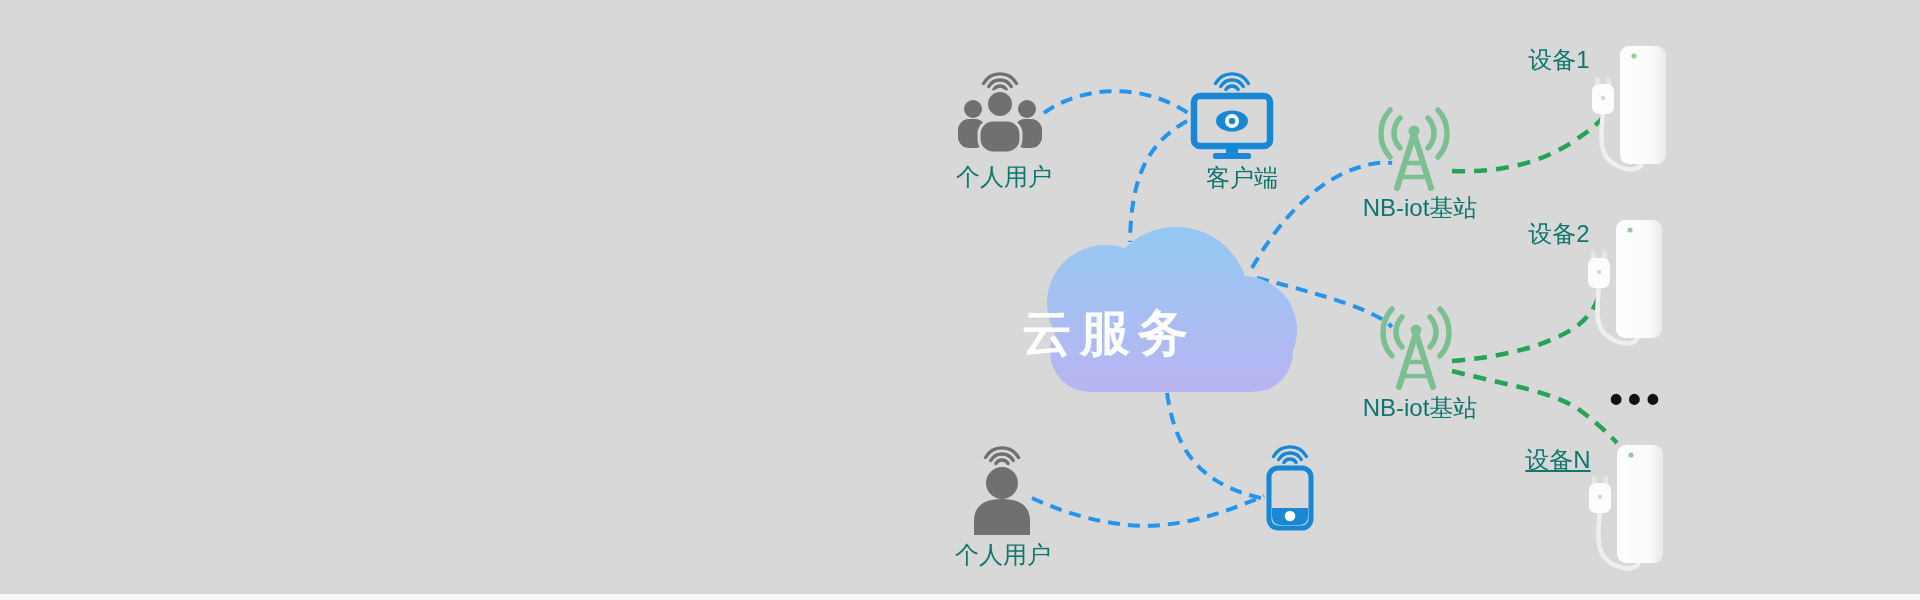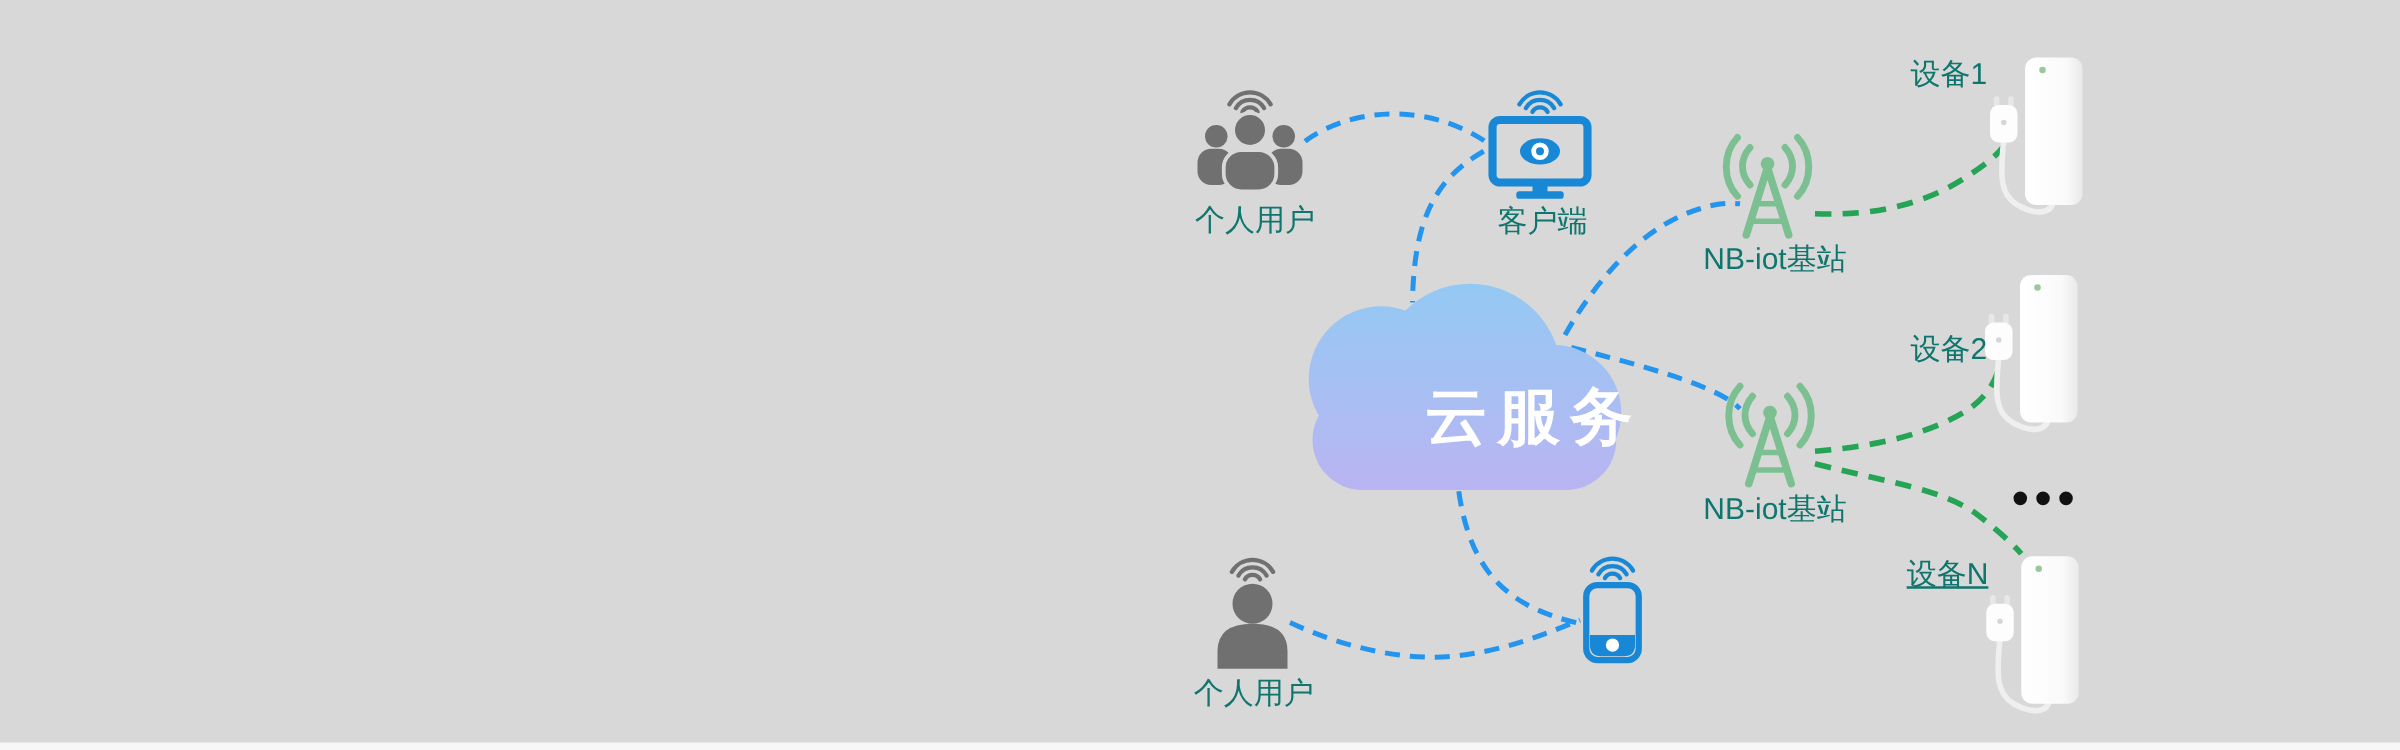--- a/index.html
+++ b/index.html
@@ -7,21 +7,21 @@
     position:relative;width:1920px;height:600px;overflow:hidden;
     background:#d8d8d8;
     font-family:"Liberation Sans","DejaVu Sans",sans-serif;
   }
   .stage svg.diagram{position:absolute;left:0;top:0;}
   .label{
     position:absolute;color:#0f766e;font-size:24px;line-height:1.1;
     text-align:center;white-space:nowrap;
   }
   .cloud-label{
-    position:absolute;left:1066px;top:300px;width:248px;text-align:right;
+    position:absolute;left:985px;top:300px;width:248px;text-align:center;
     color:#ffffff;font-size:50px;font-weight:700;letter-spacing:8px;
   }
   .dots{
     position:absolute;left:1600px;top:380px;width:74px;text-align:center;
     color:#111;font-size:38px;letter-spacing:5px;line-height:1;font-weight:700;
   }
   .bottom-strip{
     position:absolute;left:0;bottom:0;width:100%;height:6px;background:#f7f7f7;
   }
 </style>
@@ -132,31 +132,31 @@
     <g>
       <use href="#wifi" transform="translate(1290,466)" color="#1787d6"></use>
       <rect x="1269" y="468" width="42" height="60" rx="9" fill="none" stroke="#1787d6" stroke-width="5"></rect>
       <path d="M1272,508 L1308,508 L1308,516 Q1308,525 1299,525 L1281,525 Q1272,525 1272,516 Z" fill="#1787d6"></path>
       <circle cx="1290" cy="516" r="5.3" fill="#ffffff"></circle>
     </g>
   </svg>
 
   <div class="label" style="left:952px;top:164px;width:104px;">个人用户</div>
 
-  <div class="label" style="left:1190px;top:165px;width:88px;">客户端</div>
+  <div class="label" style="left:1190px;top:165px;width:88px;text-align:right;">客户端</div>
 
   <div class="cloud-label">云服务</div>
 
   <div class="label" style="left:1355px;top:195px;width:130px;">NB-iot基站</div>
 
   <div class="label" style="left:1355px;top:395px;width:130px;">NB-iot基站</div>
 
   <div class="label" style="left:1522px;top:47px;width:74px;">设备1</div>
 
-  <div class="label" style="left:1522px;top:221px;width:74px;margin-top:46px;">设备2</div>
+  <div class="label" style="left:1522px;top:221px;width:74px;">设备2</div>
 
   <div class="dots">•••</div>
 
   <div class="label" style="left:1520px;top:447px;width:76px;text-decoration:underline;">设备N</div>
 
   <div class="label" style="left:950px;top:542px;width:106px;">个人用户</div>
 
 
   <div class="bottom-strip"></div>
 </div>

